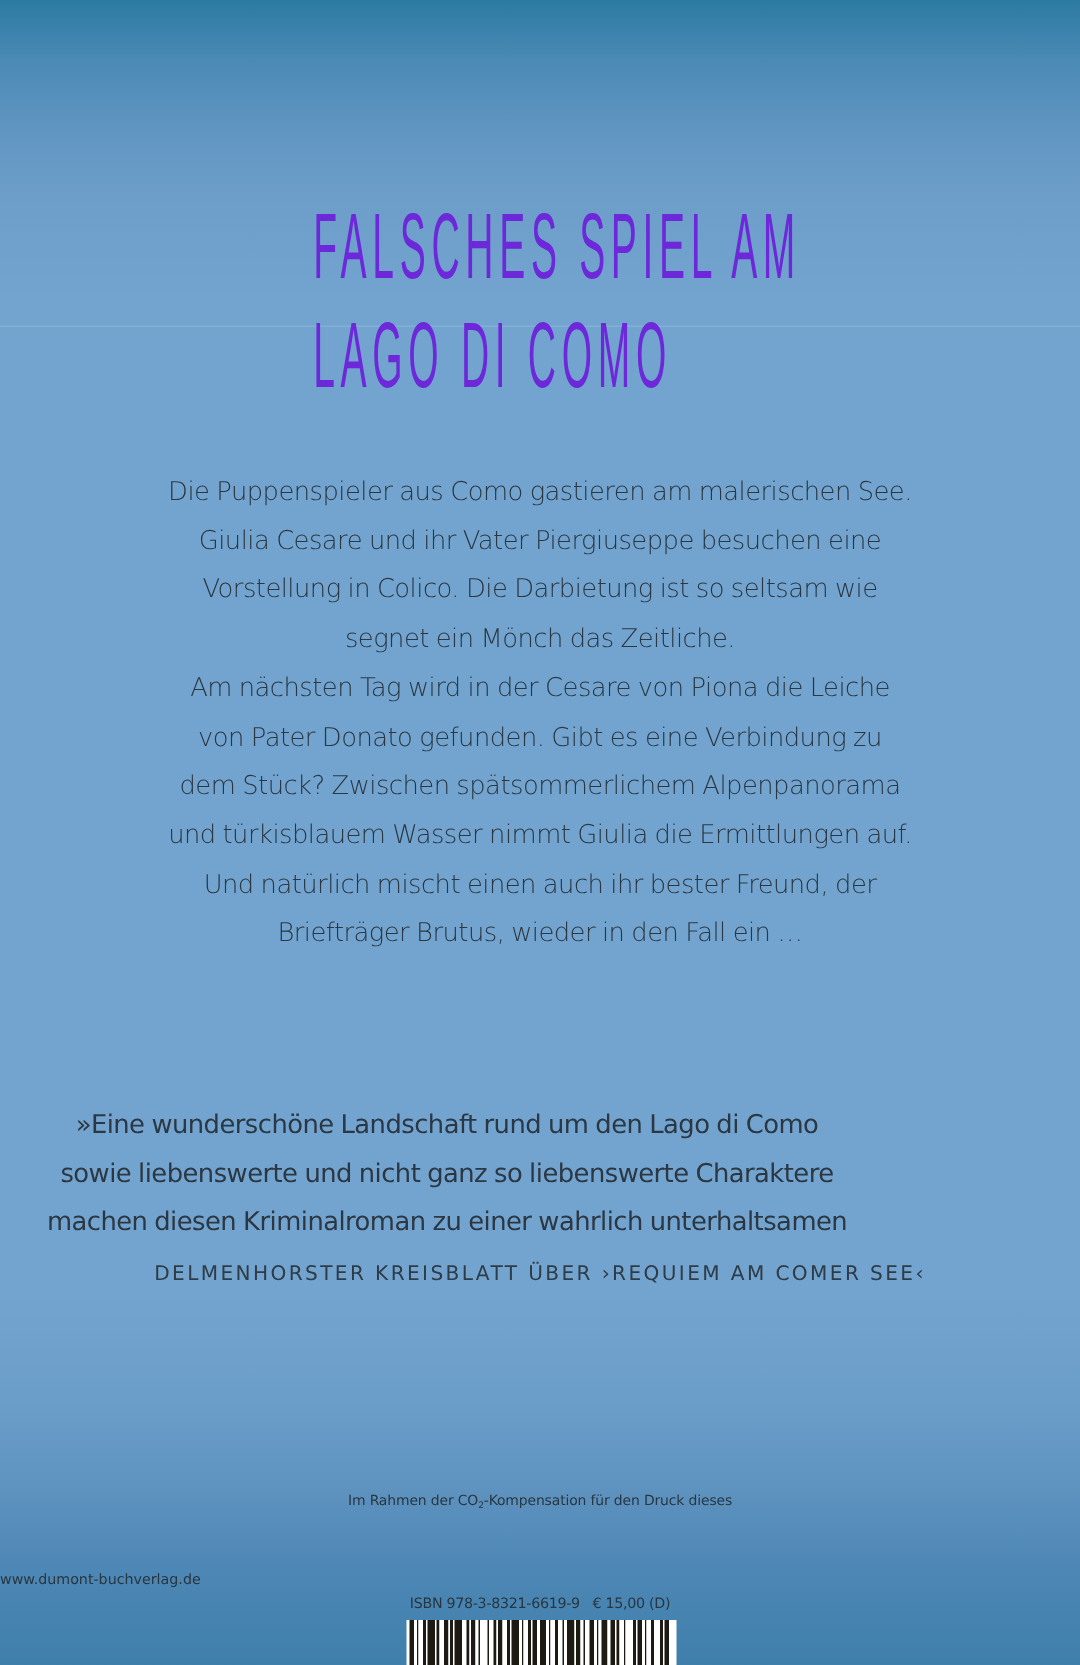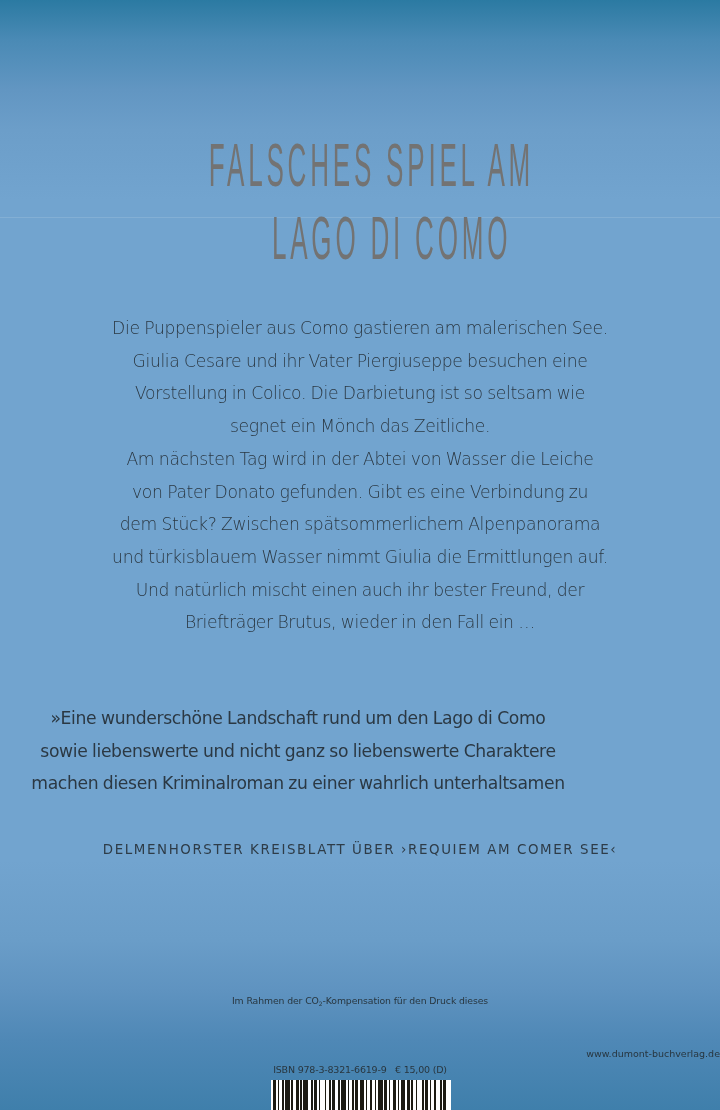--- a/index.html
+++ b/index.html
@@ -30,22 +30,22 @@
       left: 0;
       width: 720px;
       height: 1px;
       background: rgba(255,255,255,0.12);
     }
     .title {
       position: absolute;
       left: 0;
       width: 720px;
       top: 128px;
-      text-align: right;
-      color: #737373;
+      text-align: left;
+      color: #6d28d9;
       font-family: "Liberation Sans Narrow", "Liberation Sans", sans-serif;
       font-weight: 400;
     }
     .title-line {
       display: block;
       font-size: 62px;
       line-height: 73px;
       letter-spacing: 9px;
       transform: scaleX(0.42);
       transform-origin: center;
@@ -66,21 +66,21 @@
       font-weight: 300;
     }
     .blurb .line {
       display: block;
       white-space: nowrap;
     }
     .quote {
       position: absolute;
       left: 0;
       width: 596px;
-      top: 702px;
+      top: 734px;
       text-align: center;
       font-size: 17.2px;
       line-height: 32.7px;
       letter-spacing: -0.35px;
       word-spacing: -0.5px;
     }
     .quote .line {
       display: block;
       white-space: nowrap;
     }
@@ -106,21 +106,21 @@
       letter-spacing: -0.1px;
       color: #28363f;
     }
     .co2 .line { display: block; white-space: nowrap; }
     .co2 sub { font-size: 6px; vertical-align: -2px; line-height: 0; }
     .web {
       position: absolute;
       left: 0;
       width: 720px;
       top: 1048px;
-      text-align: right;
+      text-align: left;
       font-size: 9.5px;
       color: #28363f;
       white-space: nowrap;
     }
     .isbn {
       position: absolute;
       left: 0;
       width: 720px;
       top: 1064px;
       text-align: center;
@@ -152,21 +152,21 @@
 <div class="title">
   <span class="title-line">FALSCHES SPIEL AM</span>
   <span class="title-line">LAGO DI COMO</span>
 </div>
 
 <div class="blurb">
   <span class="line">Die Puppenspieler aus Como gastieren am malerischen See.</span>
   <span class="line">Giulia Cesare und ihr Vater Piergiuseppe besuchen eine</span>
   <span class="line">Vorstellung in Colico. Die Darbietung ist so seltsam wie</span>
   <span class="line">segnet ein Mönch das Zeitliche.</span>
-  <span class="line">Am nächsten Tag wird in der Abtei von Wasser die Leiche</span>
+  <span class="line">Am nächsten Tag wird in der Cesare von Piona die Leiche</span>
   <span class="line">von Pater Donato gefunden. Gibt es eine Verbindung zu</span>
   <span class="line">dem Stück? Zwischen spätsommerlichem Alpenpanorama</span>
   <span class="line">und türkisblauem Wasser nimmt Giulia die Ermittlungen auf.</span>
   <span class="line">Und natürlich mischt einen auch ihr bester Freund, der</span>
   <span class="line">Briefträger Brutus, wieder in den Fall ein …</span>
 </div>
 
 <div class="quote">
   <span class="line">»Eine wunderschöne Landschaft rund um den Lago di Como</span>
   <span class="line">sowie liebenswerte und nicht ganz so liebenswerte Charaktere</span>

